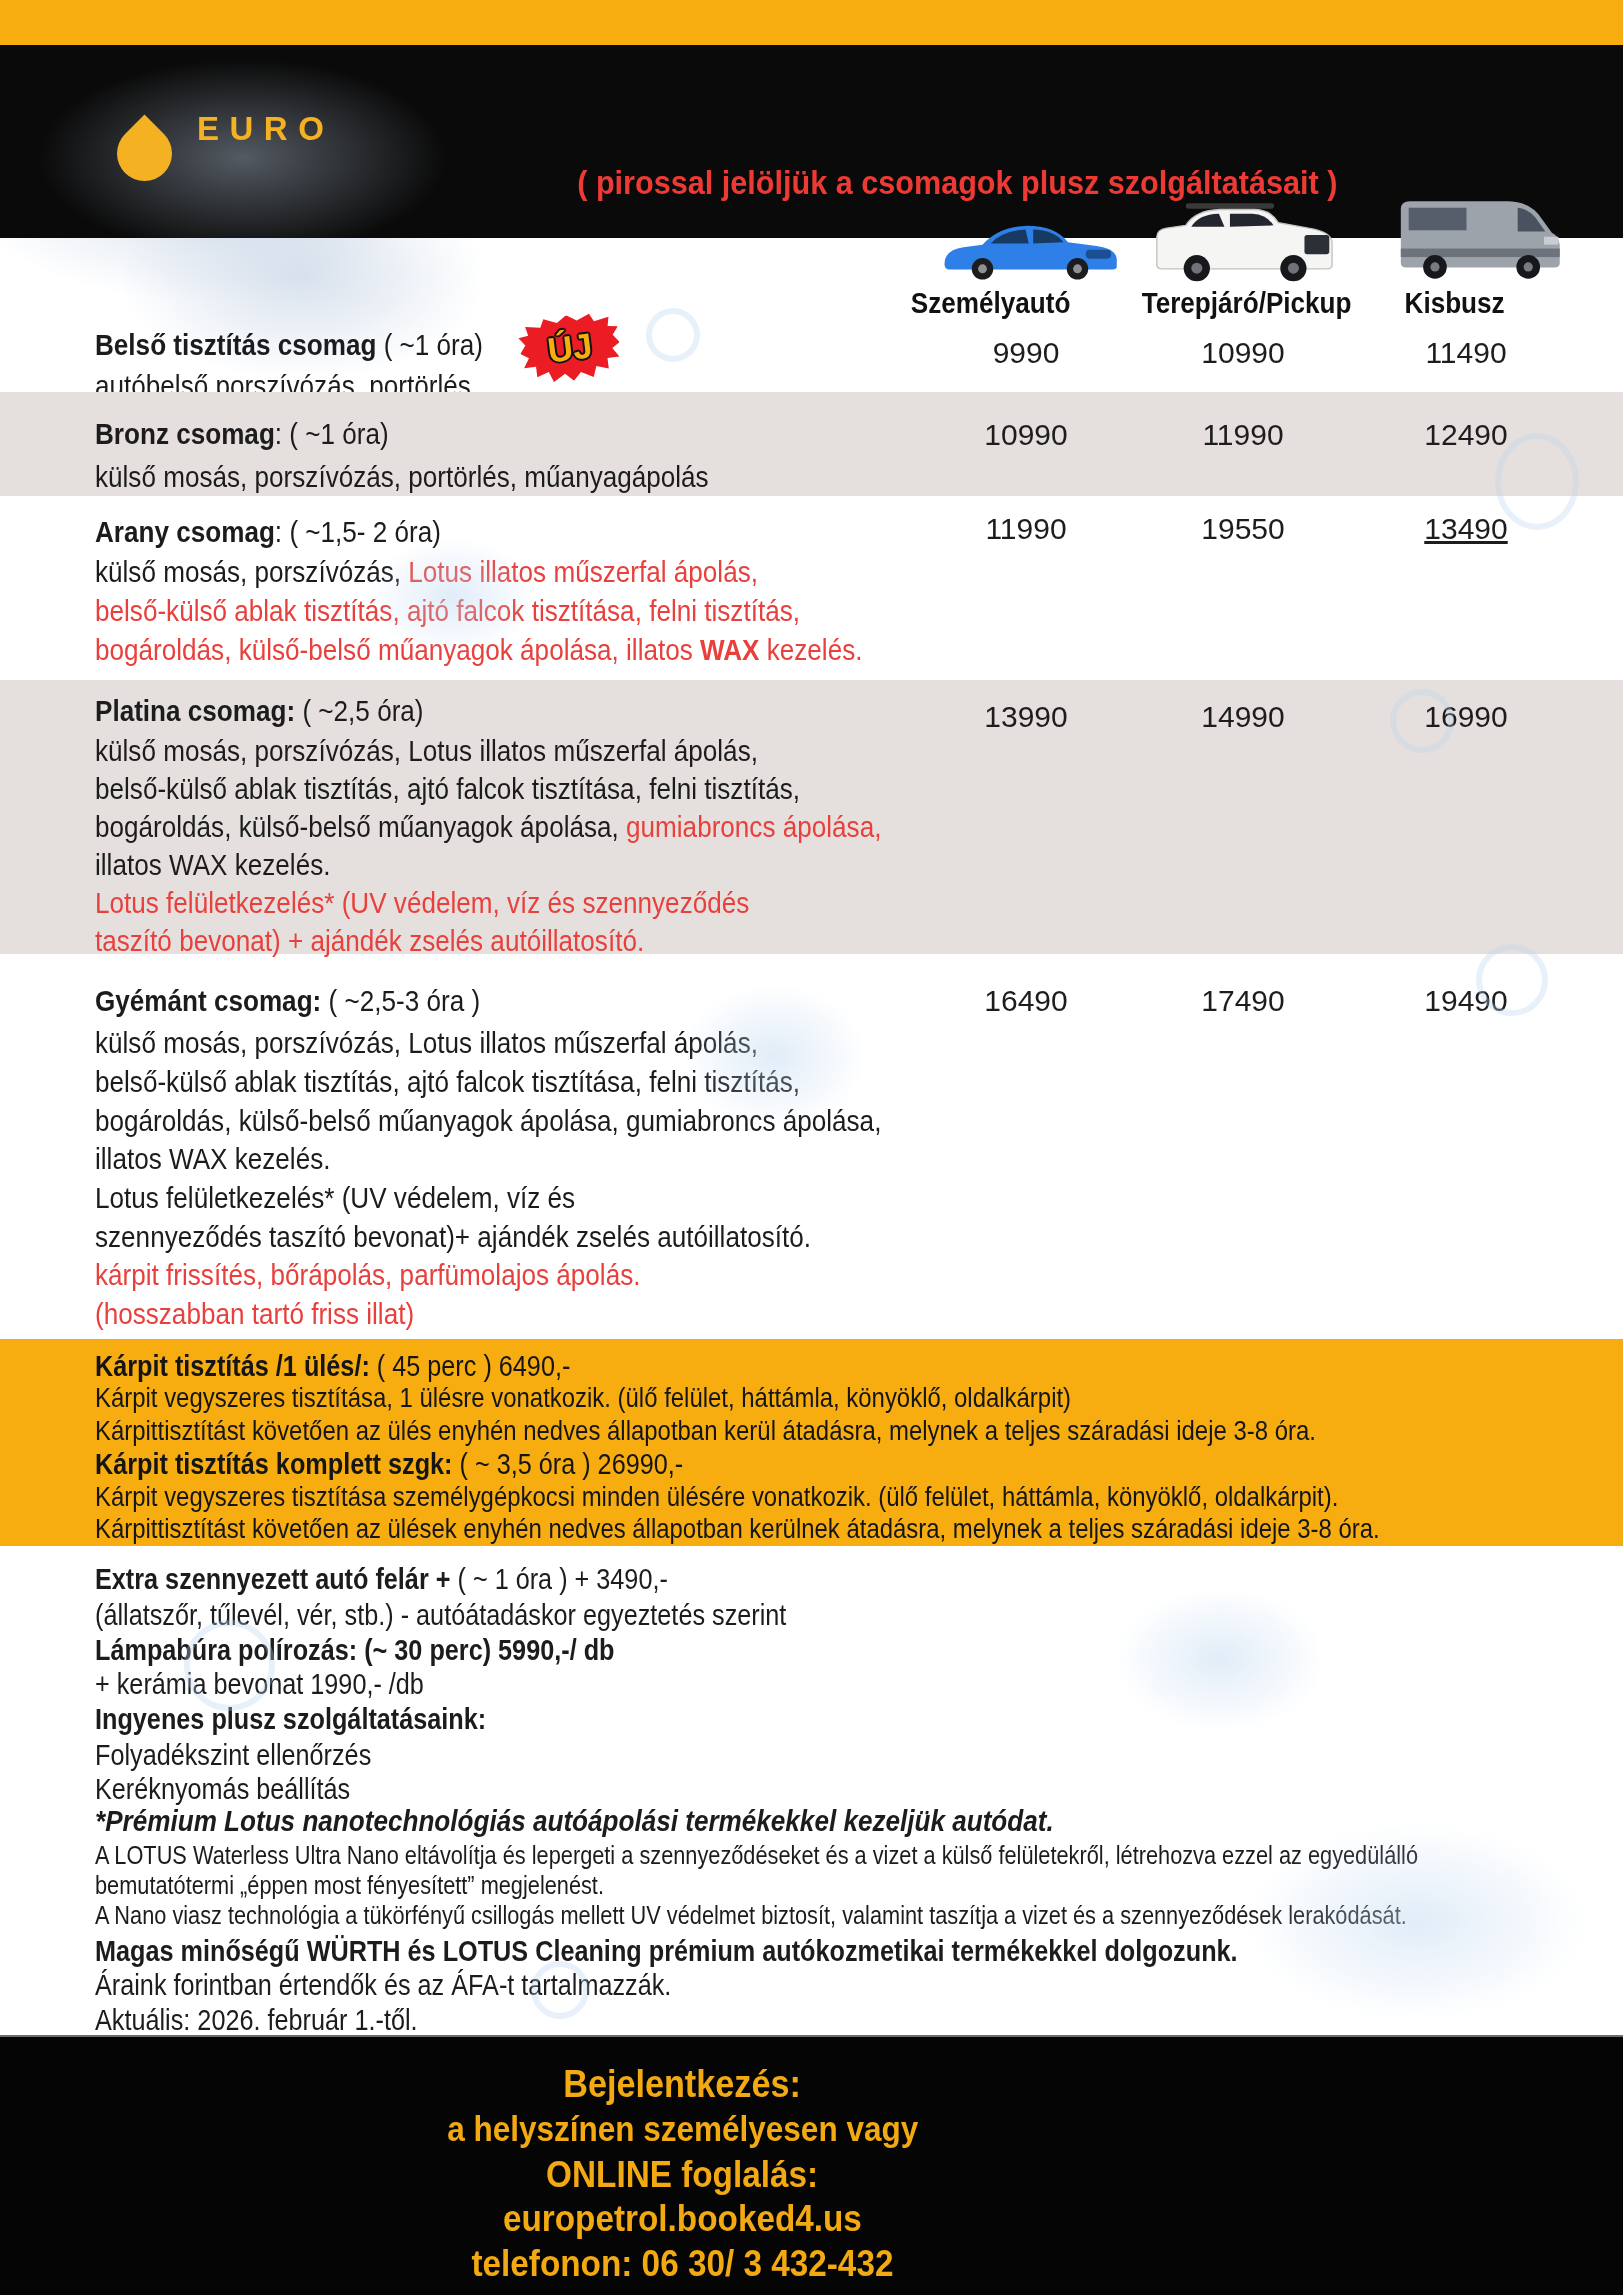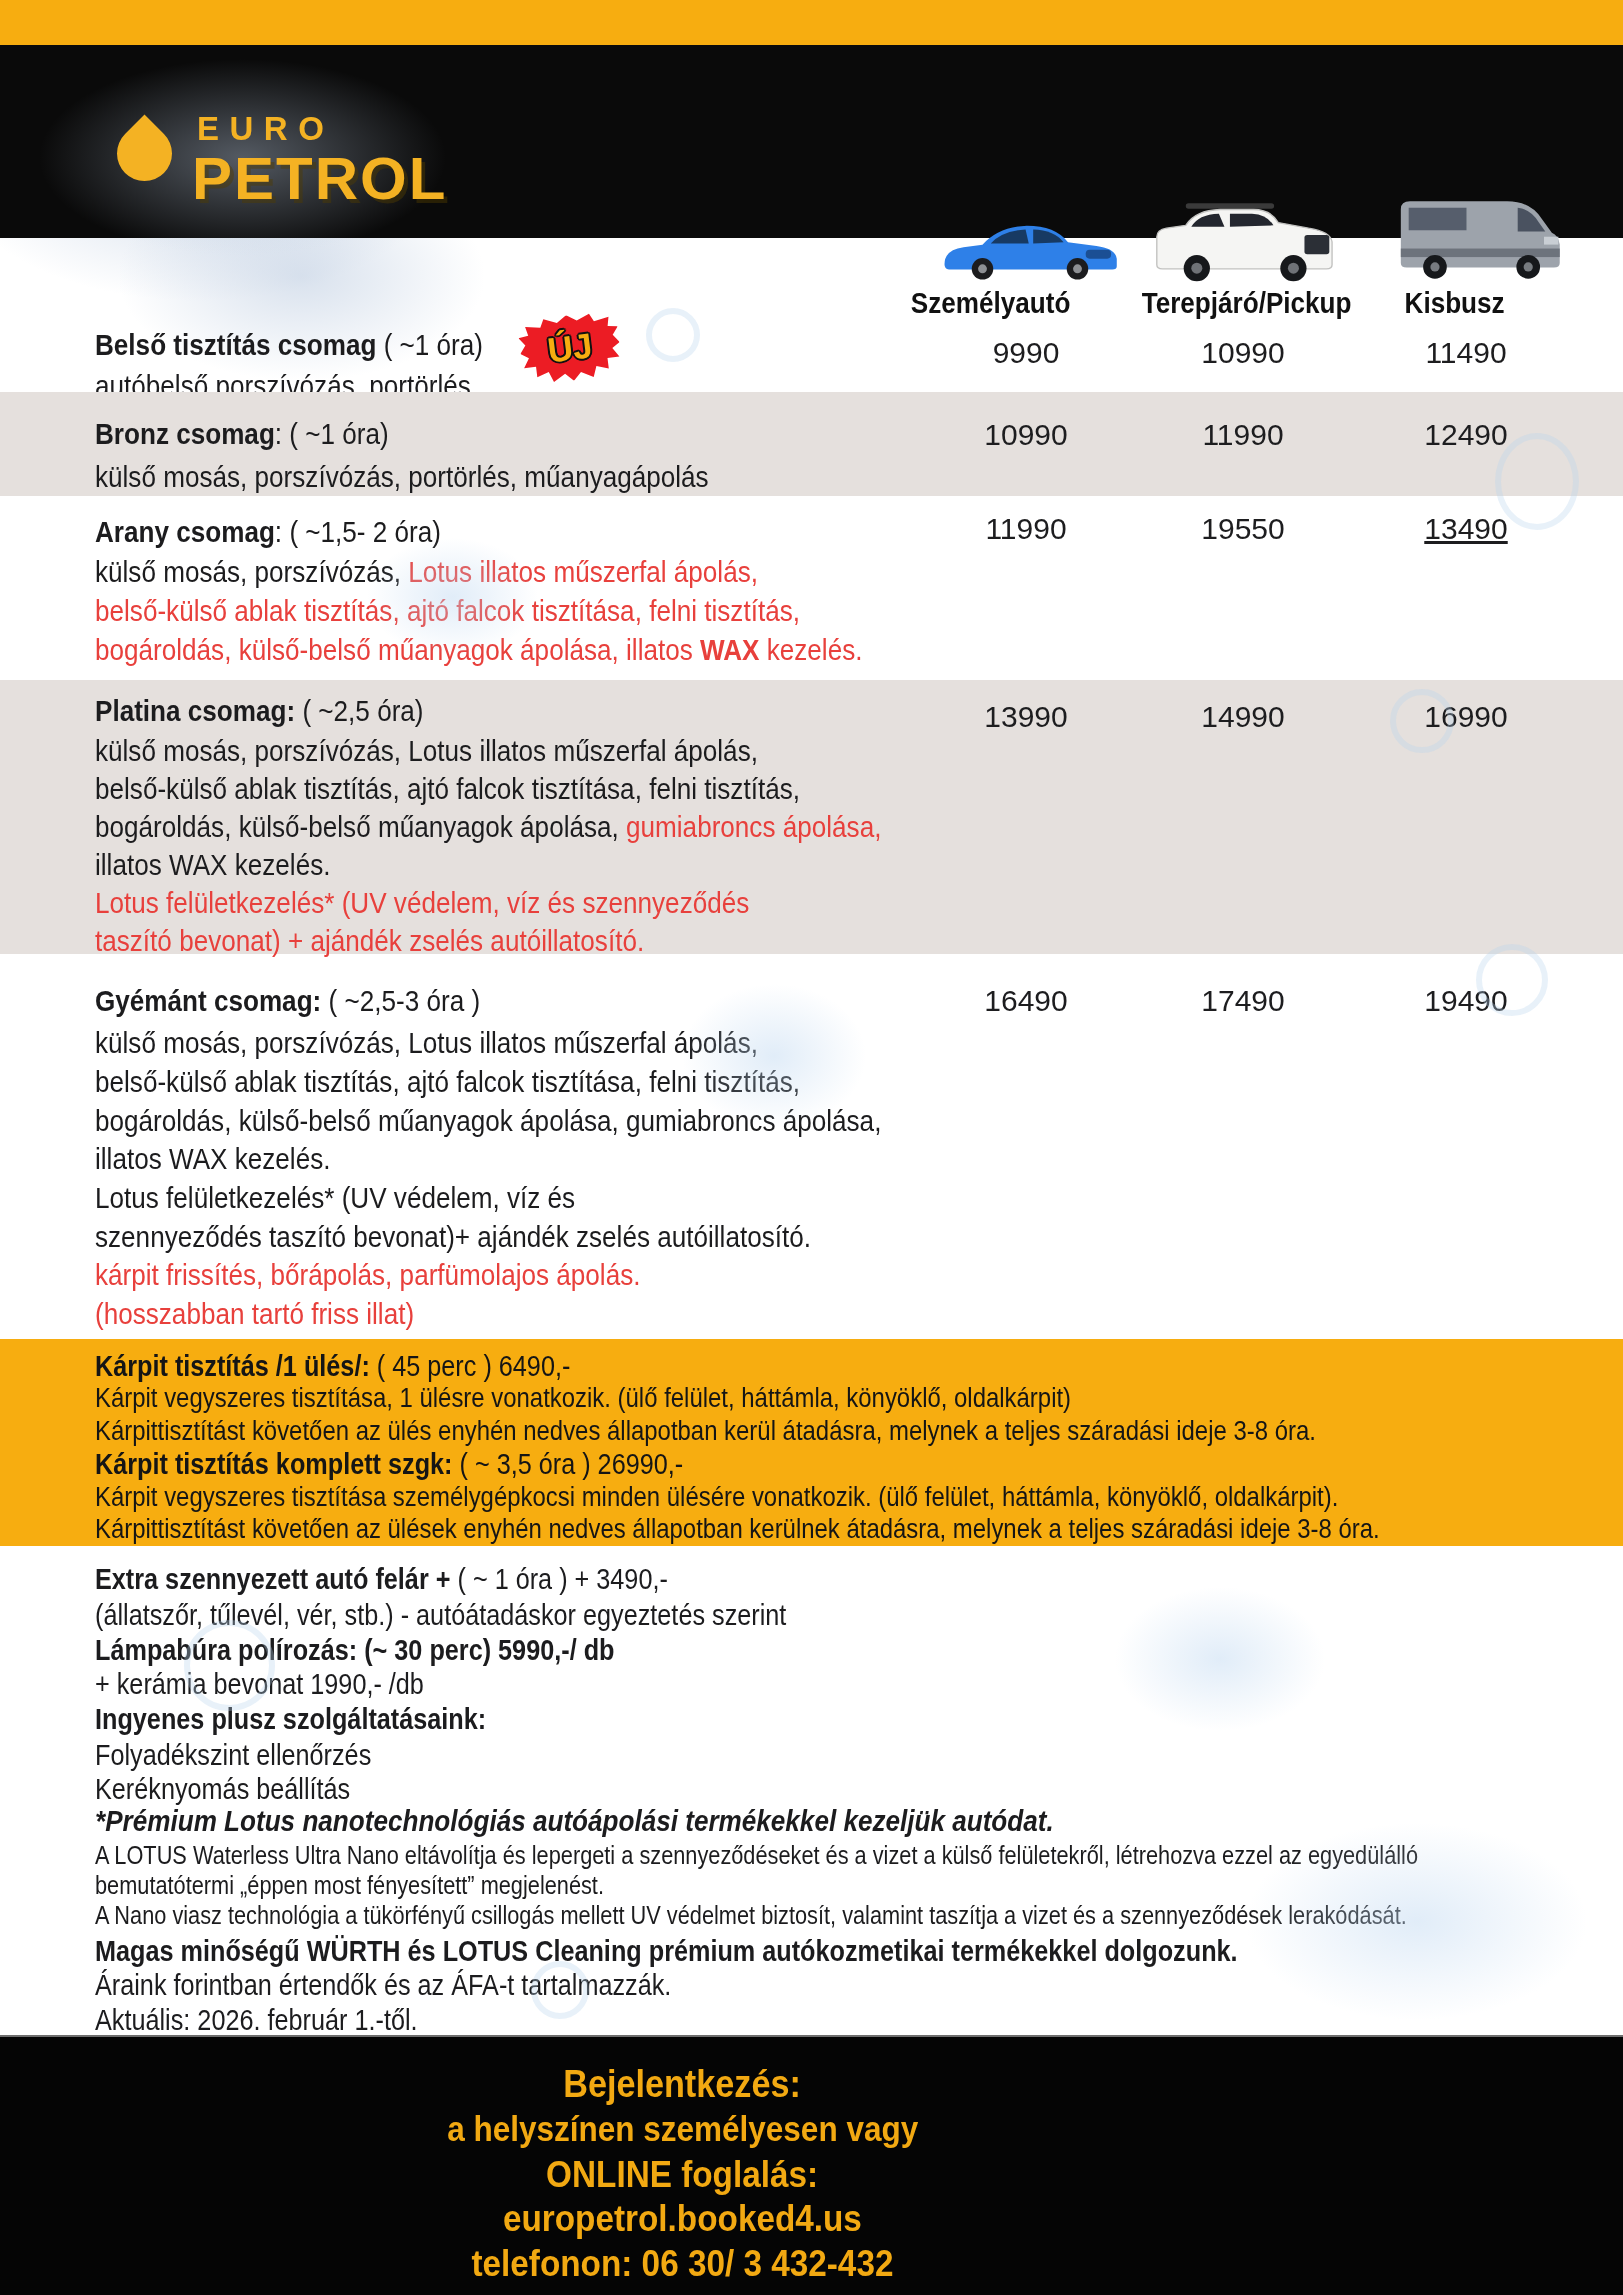--- a/index.html
+++ b/index.html
@@ -70,22 +70,22 @@
 
   <div class="splash-gray" style="left:-52px;top:26px;width:498px;height:275px;"></div>
   <div class="splash-gray" style="left:118px;top:171px;width:367px;height:210px;opacity:.8;"></div>
 
   <div class="topbar"></div>
   <div class="header-bg"></div>
   <div class="splash-gray" style="left:39px;top:59px;width:407px;height:197px;opacity:.55;"></div>
 
   <div class="logo-drop"></div>
   <div class="logo-euro">EURO</div>
-  <div class="logo-petrol">PETROL</div>
-
+
+  <div class="subtitle"><span class="cond-c" style="display:inline-block">( pirossal jelöljük a csomagok plusz szolgáltatásait )</span></div>
 
   <div id="columns">
       <div class="veh-icon" style="left: 935px; top: 210px; width: 190px; height: 77px;"><svg viewBox="0 0 300 120" width="100%" height="100%">
     <path d="M15 85 Q15 62 45 58 L75 54 Q100 26 145 24 Q190 24 210 50 L255 56 Q285 60 287 76 L287 88 Q287 93 280 93 L22 93 Q15 93 15 85 Z" fill="#2e80e8"></path>
     <path d="M88 52 Q106 32 143 30 L148 52 Z" fill="#173a63"></path>
     <path d="M155 30 Q188 31 203 50 L155 52 Z" fill="#173a63"></path>
     <rect x="238" y="62" width="40" height="14" rx="6" fill="#1b4f94"></rect>
     <circle cx="75" cy="92" r="17" fill="#1c1c1e"></circle>
           <circle cx="75" cy="92" r="7" fill="#8e9094"></circle>
     <circle cx="225" cy="92" r="17" fill="#1c1c1e"></circle>

